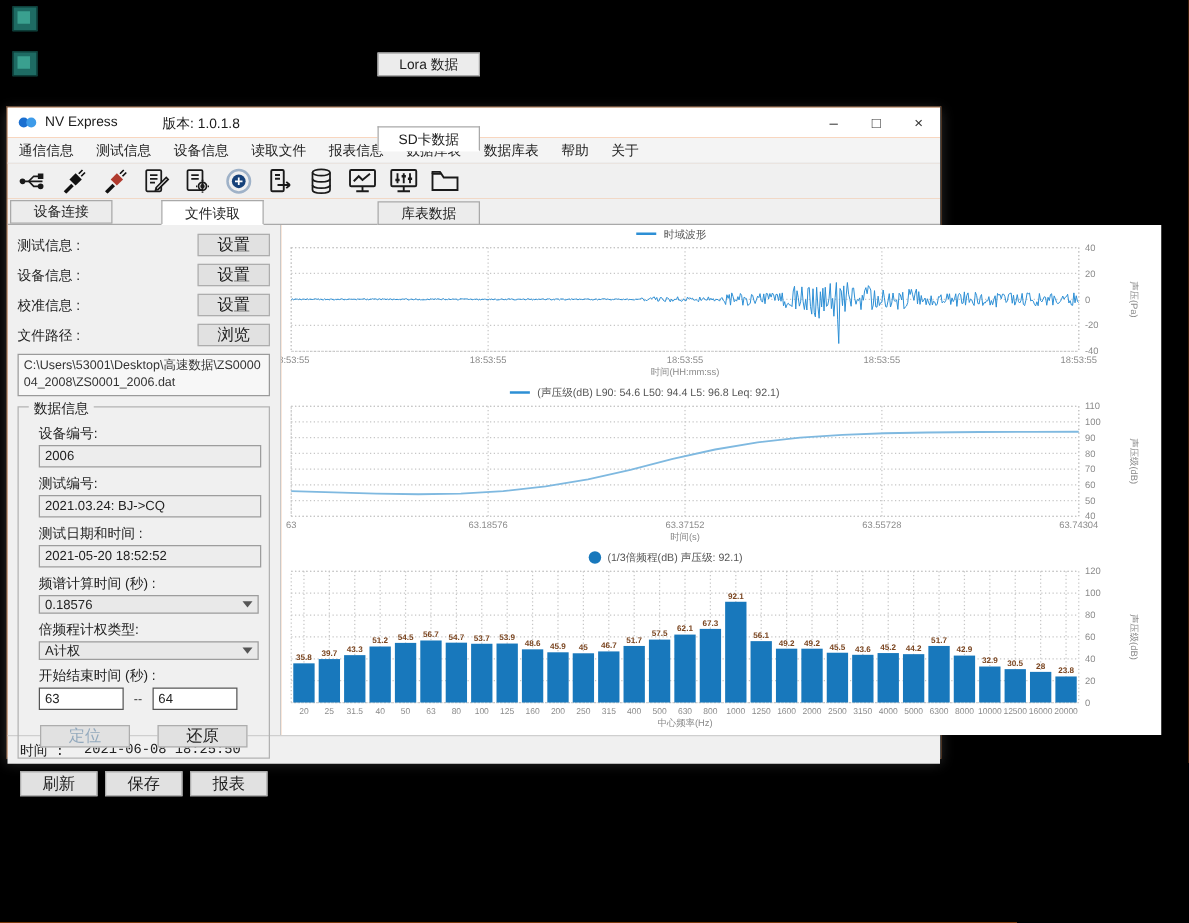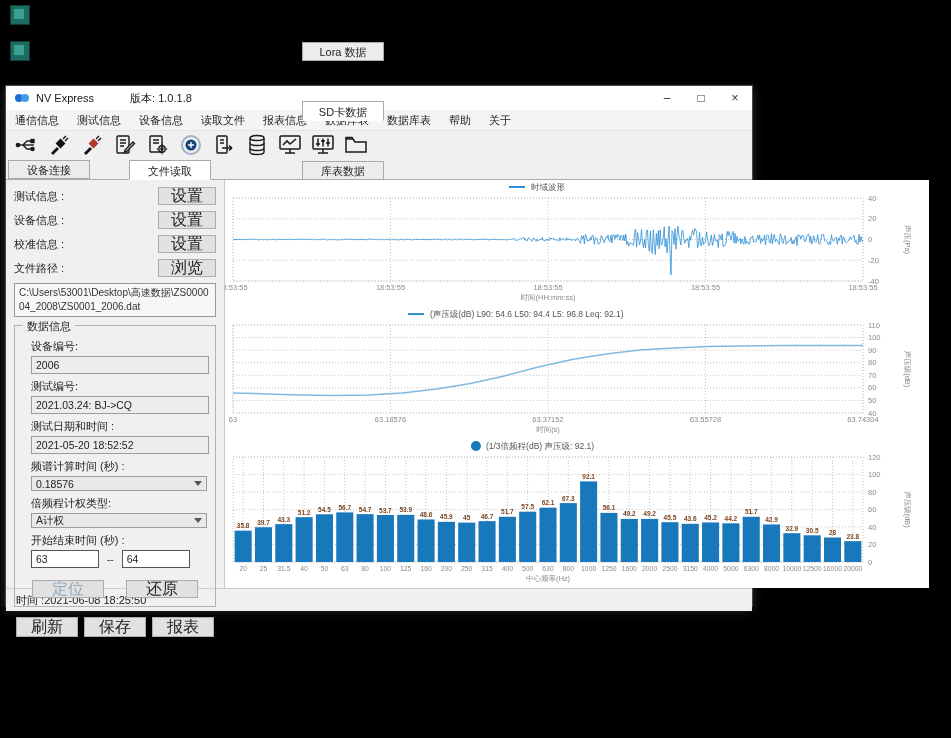--- a/index.html
+++ b/index.html
@@ -26,21 +26,21 @@
   .ltabs{left:2px;} .rtabs{left:296px;flex-direction:column;}
   .tab{min-width:82px;padding:0 12px;height:19px;line-height:19px;text-align:center;font-size:11px;color:#222;
        background:#ececec;border:1px solid #a9a9a9;border-bottom:1px solid #a9a9a9;margin-right:-1px;box-sizing:border-box;}
   .tab.active{background:#fff;border-bottom:1px solid #fff;height:20px;line-height:20px;}
   
   .content{display:flex;height:408px;}
   .leftpanel{width:222px;background:#f0f0f0;border-right:1px solid #c8c8c8;box-sizing:border-box;padding:4px 6px;position:relative;}
   .rightpanel{flex:1;background:#fff;position:relative;padding:0;}
   .lprow{display:flex;justify-content:space-between;align-items:center;margin:3px 2px 6px 2px;}
   .lplabel{font-size:11px;color:#222;}
-  .btn{background:#e1e1e1;border:1px solid #adadad;font-size:16px;color:#222;text-align:center;
+  .btn{background:#e1e1e1;border:1px solid #adadad;font-size:13px;color:#222;text-align:center;
        height:18px;line-height:16px;box-sizing:border-box;}
   .btn.small{width:58px;}
   .pathbox{border:1px solid #9a9a9a;background:#f7f7f7;font-size:10px;color:#333;padding:2px 4px;
            line-height:1.35;word-break:break-all;margin:2px 2px 8px 2px;min-height:28px;}
   .groupbox{border:1px solid #b2b2b2;margin:8px 2px 6px 2px;position:relative;padding:8px 6px 8px 6px;}
   .gtitle{position:absolute;top:-7px;left:8px;background:#f0f0f0;padding:0 4px;font-size:11px;color:#222;}
   .flabel{font-size:11px;color:#222;margin:5px 4px 2px 10px;}
   .fin{display:block;width:168px;margin-left:10px;background:#ededed;border:1px solid #9d9d9d;
        font-size:10.5px;color:#222;padding:1px 4px;height:14px;font-family:"Liberation Sans","DejaVu Sans",sans-serif;}
   .fsel{width:176px;margin-left:10px;background:#e9e9e9;border:1px solid #9d9d9d;font-size:10.5px;color:#222;
@@ -53,21 +53,21 @@
   .btnrow2{display:flex;justify-content:space-around;margin-top:12px;}
   .btn.mid{width:72px;}
   .btn.locate{color:#93a9bd;}
   .btnrow3{display:flex;justify-content:space-between;margin:10px 4px 0 4px;}
   .btn.big{width:62px;height:20px;line-height:18px;}
   
   .chart{position:relative;width:704px;}
   .chart0{height:127px;} .chart1{height:132px;} .chart2{height:149px;}
   
   .statusbar{height:22px;border-top:1px solid #cfcfcf;background:#f0f0f0;display:flex;align-items:center;
-             font-size:11px;color:#222;padding-left:10px;gap:0;}
+             font-size:11px;color:#222;padding-left:10px;gap:16px;font-family:Liberation Mono, monospace;}
   svg text{font-family:"Liberation Sans","DejaVu Sans",sans-serif;}
 </style>
 </head>
 <body>
 
 <div class="deskicon" style="left:10px;top:5px;">
     <span class="inner"></span>
   </div>
 <div class="deskicon" style="left:10px;top:41px;">
     <span class="inner"></span>

